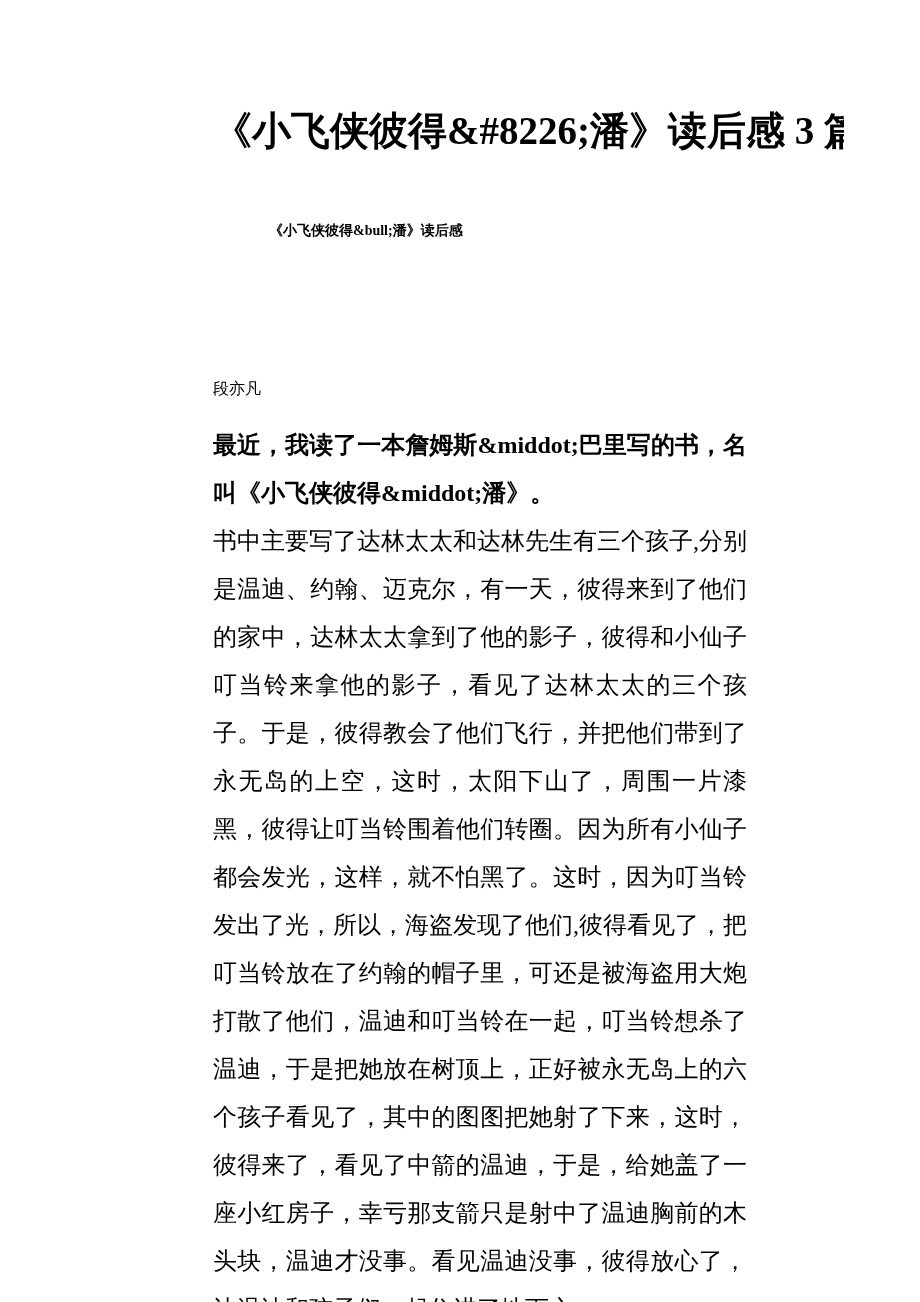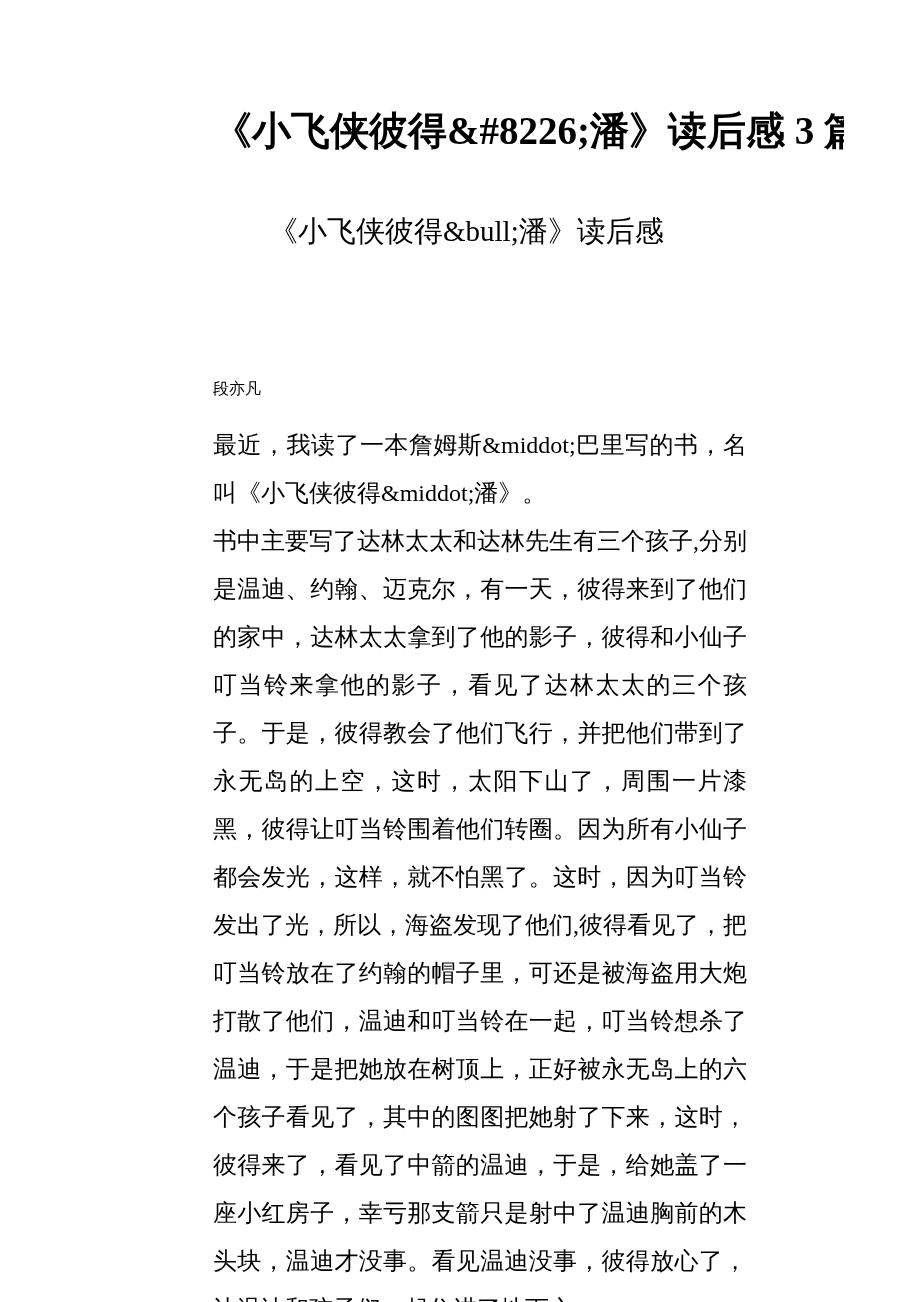--- a/index.html
+++ b/index.html
@@ -23,39 +23,40 @@
     margin: 0;
     font-size: 39px;
     line-height: 52px;
     font-weight: bold;
     text-align: center;
     white-space: nowrap;
   }
   .doc-subtitle {
     margin: 60px 0 0 0;
     padding-left: 56px;
-    font-size: 29px;
+    font-size: 14px;
     line-height: 28px;
-    font-weight: normal;
+    font-weight: bold;
   }
   .doc-author {
     margin: 120px 0 0 0;
     font-size: 16px;
     line-height: 48px;
   }
   .doc-para {
     margin: 0;
     font-size: 24px;
     line-height: 48px;
     text-align: justify;
     text-justify: inter-ideograph;
     word-break: break-all;
   }
   .doc-para.intro {
     margin-top: 8px;
+    font-weight: bold;
   }
 </style>
 </head>
 <body>
 
 <div class="doc-page">
   <h1 class="doc-title">《小飞侠彼得&amp;#8226;潘》读后感 3 篇</h1>
 
   <p class="doc-subtitle">《小飞侠彼得&amp;bull;潘》读后感</p>
 

